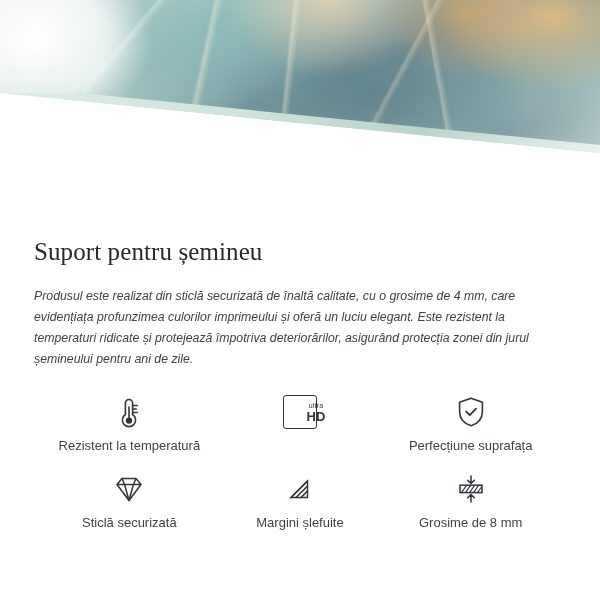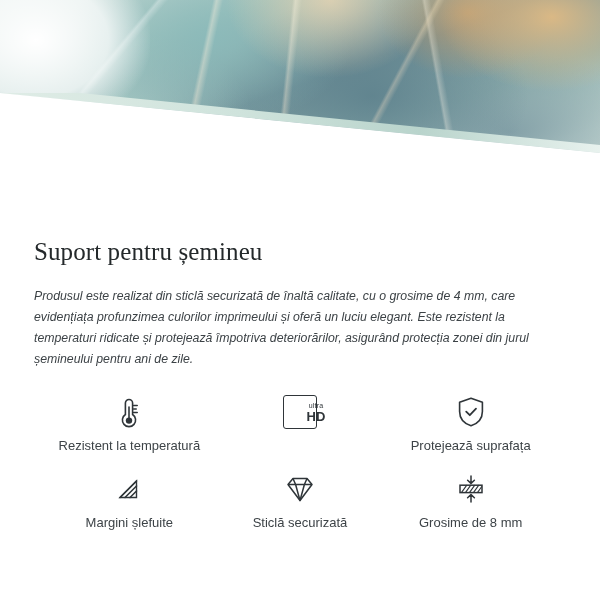--- a/index.html
+++ b/index.html
@@ -198,47 +198,47 @@
         </div>
       </div>
 
       <div class="feature">
         <div class="feature-icon">
           <svg width="36" height="38" viewBox="0 0 36 38" fill="none" stroke="currentColor" stroke-width="1.6" stroke-linejoin="round">
             <path d="M18 5.2 29.4 9.3v9.1c0 7.2-4.8 12.1-11.4 14.4C11.4 30.5 6.6 25.6 6.6 18.4V9.3L18 5.2z"></path>
             <path d="m13.2 18.6 3.6 3.6 6.2-6.6" stroke-width="1.8" stroke-linecap="round"></path>
           </svg>
         </div>
-        <div class="feature-label">Protejează suprafața</div>
+        <div class="feature-label">Perfecțiune suprafața</div>
+      </div>
+
+      <div class="feature">
+        <div class="feature-icon">
+          <svg width="38" height="34" viewBox="0 0 38 34" fill="none" stroke="currentColor" stroke-width="1.5" stroke-linejoin="round">
+            <path d="M7 12.5 12 6.5h14l5 6L19 28.5 7 12.5z"></path>
+            <path d="M7 12.5h24M12 6.5l2.6 6M26 6.5l-2.6 6M14.6 12.5 19 28.5l4.4-16"></path>
+          </svg>
+        </div>
+        <div class="feature-label">Sticlă securizată</div>
       </div>
 
       <div class="feature">
         <div class="feature-icon">
           <svg width="36" height="34" viewBox="0 0 36 34" fill="none" stroke="currentColor" stroke-width="1.6" stroke-linecap="round">
             <path d="M9 25.5 25.5 9"></path>
             <path d="M14 25.5 25.5 14"></path>
             <path d="M19 25.5 25.5 19"></path>
             <path d="M25.5 25.5 25.5 9 9 25.5z" stroke-width="1.4" fill="none"></path>
           </svg>
         </div>
         <div class="feature-label">Margini șlefuite</div>
       </div>
 
       <div class="feature">
         <div class="feature-icon">
-          <svg width="38" height="34" viewBox="0 0 38 34" fill="none" stroke="currentColor" stroke-width="1.5" stroke-linejoin="round">
-            <path d="M7 12.5 12 6.5h14l5 6L19 28.5 7 12.5z"></path>
-            <path d="M7 12.5h24M12 6.5l2.6 6M26 6.5l-2.6 6M14.6 12.5 19 28.5l4.4-16"></path>
-          </svg>
-        </div>
-        <div class="feature-label">Sticlă securizată</div>
-      </div>
-
-      <div class="feature">
-        <div class="feature-icon">
           <svg width="38" height="36" viewBox="0 0 38 36" fill="none" stroke="currentColor" stroke-width="1.5" stroke-linecap="round">
             <path d="M19 5v6.5M15.6 9.2 19 12.4l3.4-3.2"></path>
             <path d="M19 31v-6.5M15.6 26.8 19 23.6l3.4 3.2"></path>
             <rect x="8" y="14.2" width="22" height="7.4"></rect>
             <path d="M9.6 21.4 14.6 14.4M13.6 21.4 18.6 14.4M17.6 21.4 22.6 14.4M21.6 21.4 26.6 14.4M25.6 21.4 29.6 15.8" stroke-width="1.1"></path>
           </svg>
         </div>
         <div class="feature-label">Grosime de 8 mm</div>
       </div>
 

